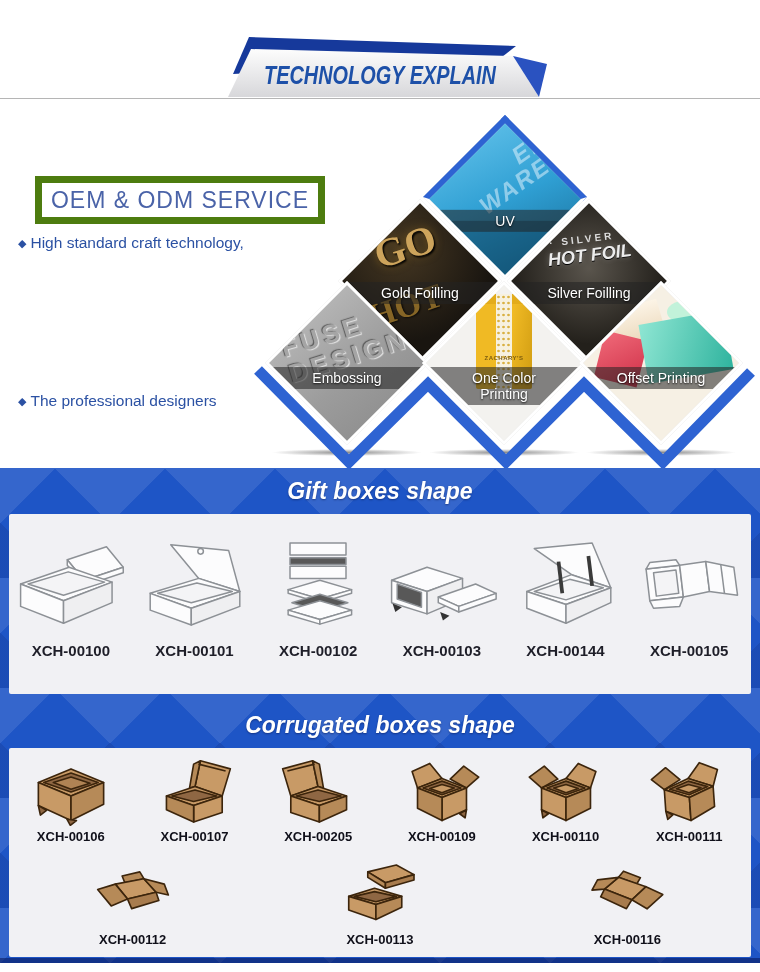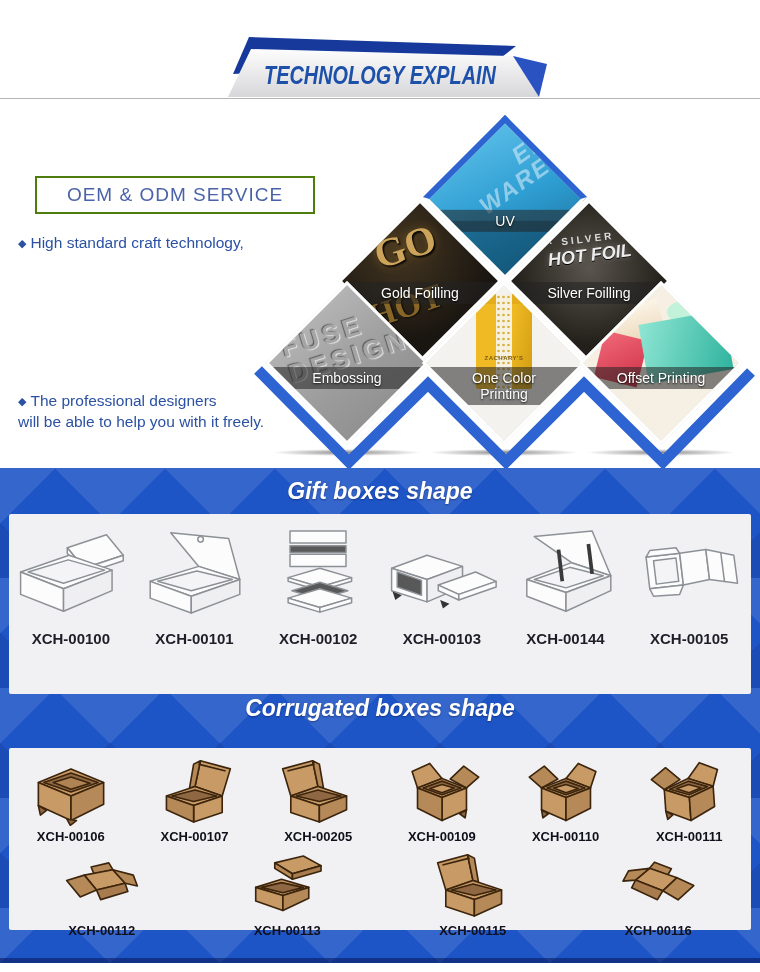--- a/index.html
+++ b/index.html
@@ -4,21 +4,21 @@
 <style>
   html,body{margin:0;padding:0;background:#fff;}
   .page{position:relative;width:760px;height:972px;background:#fff;overflow:hidden;
         font-family:"Liberation Sans",sans-serif;}
 
   
   .banner-svg{position:absolute;left:0;top:0;}
 
   
   .oem-box{position:absolute;left:35px;top:176px;width:276px;height:34px;
-           border:2px solid #4d7c0f;color:#4a63a8;font-size:19px;letter-spacing:1px;
+           border:7px solid #4d7c0f;color:#4a63a8;font-size:23px;letter-spacing:1px;
            line-height:34px;text-align:center;}
   .bullet{position:absolute;left:18px;width:302px;color:#2b51a3;font-size:15.5px;line-height:1.34;}
   .bullet .mk{font-size:11px;margin-right:4px;vertical-align:1px;}
   .b1{top:233px}.b2{top:261px}.b3{top:391px}
 
   
   .tech{position:absolute;left:0;top:0;width:760px;height:468px;}
   .chev{position:absolute;left:0;top:0;z-index:1;}
   .shadow{position:absolute;top:449px;width:150px;height:7px;border-radius:50%;z-index:0;
           background:radial-gradient(closest-side,rgba(60,60,60,.6),rgba(60,60,60,0));}
@@ -86,27 +86,27 @@
     background-image:
       linear-gradient(135deg,rgba(255,255,255,.10) 25%,transparent 25.5%),
       linear-gradient(225deg,rgba(255,255,255,.10) 25%,transparent 25.5%),
       linear-gradient(45deg,rgba(10,20,80,.14) 25%,transparent 25.5%),
       linear-gradient(315deg,rgba(10,20,80,.14) 25%,transparent 25.5%);
     background-size:110px 110px;}
   .blue-sec:after{content:"";position:absolute;left:0;right:0;bottom:0;height:5px;background:rgba(8,22,88,.55);}
   .sec-title{position:absolute;left:0;width:100%;height:40px;text-align:center;color:#fff;
              font-style:italic;font-weight:700;font-size:23px;line-height:40px;
              text-shadow:0 1px 2px rgba(0,0,40,.4);}
-  .t1{top:3px}.t2{top:220px}
+  .t1{top:3px}.t2{top:237px}
   .panel{position:absolute;left:9px;right:9px;background:#f1f1f4;border-radius:2px;}
   .p1{top:46px;height:180px;display:flex;}
-  .p2{top:280px;height:182px;display:flex;flex-direction:column;padding:2px 0;box-sizing:border-box;}
+  .p2{top:280px;height:209px;display:flex;flex-direction:column;padding:2px 0;box-sizing:border-box;}
   .crow{flex:1;display:flex;}
   .cell{flex:1;display:flex;flex-direction:column;align-items:center;justify-content:flex-start;}
-  .p1 .cell{padding-top:8px;}
+  .p1 .cell{padding-top:20px;}
   .p1 .cell svg{width:112px;height:100px;}
   .p1 .code{margin-top:8px;font-weight:700;font-size:15px;color:#1e1e28;}
   .crow .cell{padding-top:8px;}
   .crow .cell svg{width:86px;height:68px;}
   .crow .code{margin-top:3px;font-weight:700;font-size:13px;color:#10101a;}
   .fx{transform:scaleX(-1);} .r8{transform:rotate(8deg) scaleX(-1);} .rm4{transform:rotate(-4deg);}
   .defs{position:absolute;width:0;height:0;overflow:hidden;}
 </style>
 </head>
 <body>
@@ -314,21 +314,20 @@
       </div>
     </div>
   </div>
 
   <div class="oem-box">OEM &amp; ODM SERVICE</div>
   <div class="bullet b1">
     <span class="mk">◆</span><span>High standard craft technology,</span>
   </div>
   <div class="bullet b3">
     <div><span class="mk">◆</span><span>The professional designers</span></div>
-    <div>will be able to help you with it freely.</div>
   </div>
 
   <div class="blue-sec">
     <div class="sec-title t1">Gift boxes shape</div>
 
     <div class="panel p1">
       <div class="cell">
         <svg viewBox="0 0 120 100">
             <use href="#g100"></use>
           </svg>
@@ -414,26 +413,20 @@
             </svg>
           <div class="code">XCH-00112</div>
         </div>
         <div class="cell">
           <svg viewBox="0 0 120 100">
               <use href="#cE"></use>
             </svg>
           <div class="code">XCH-00113</div>
         </div>
         <div class="cell">
-          <svg viewBox="0 0 120 100">
-              <use href="#cC"></use>
-            </svg>
-          <div class="code">XCH-00115</div>
-        </div>
-        <div class="cell">
           <svg viewBox="0 0 120 100" class="r8">
               <use href="#cD"></use>
             </svg>
           <div class="code">XCH-00116</div>
         </div>
       </div>
     </div>
   </div>
 
 </div>

